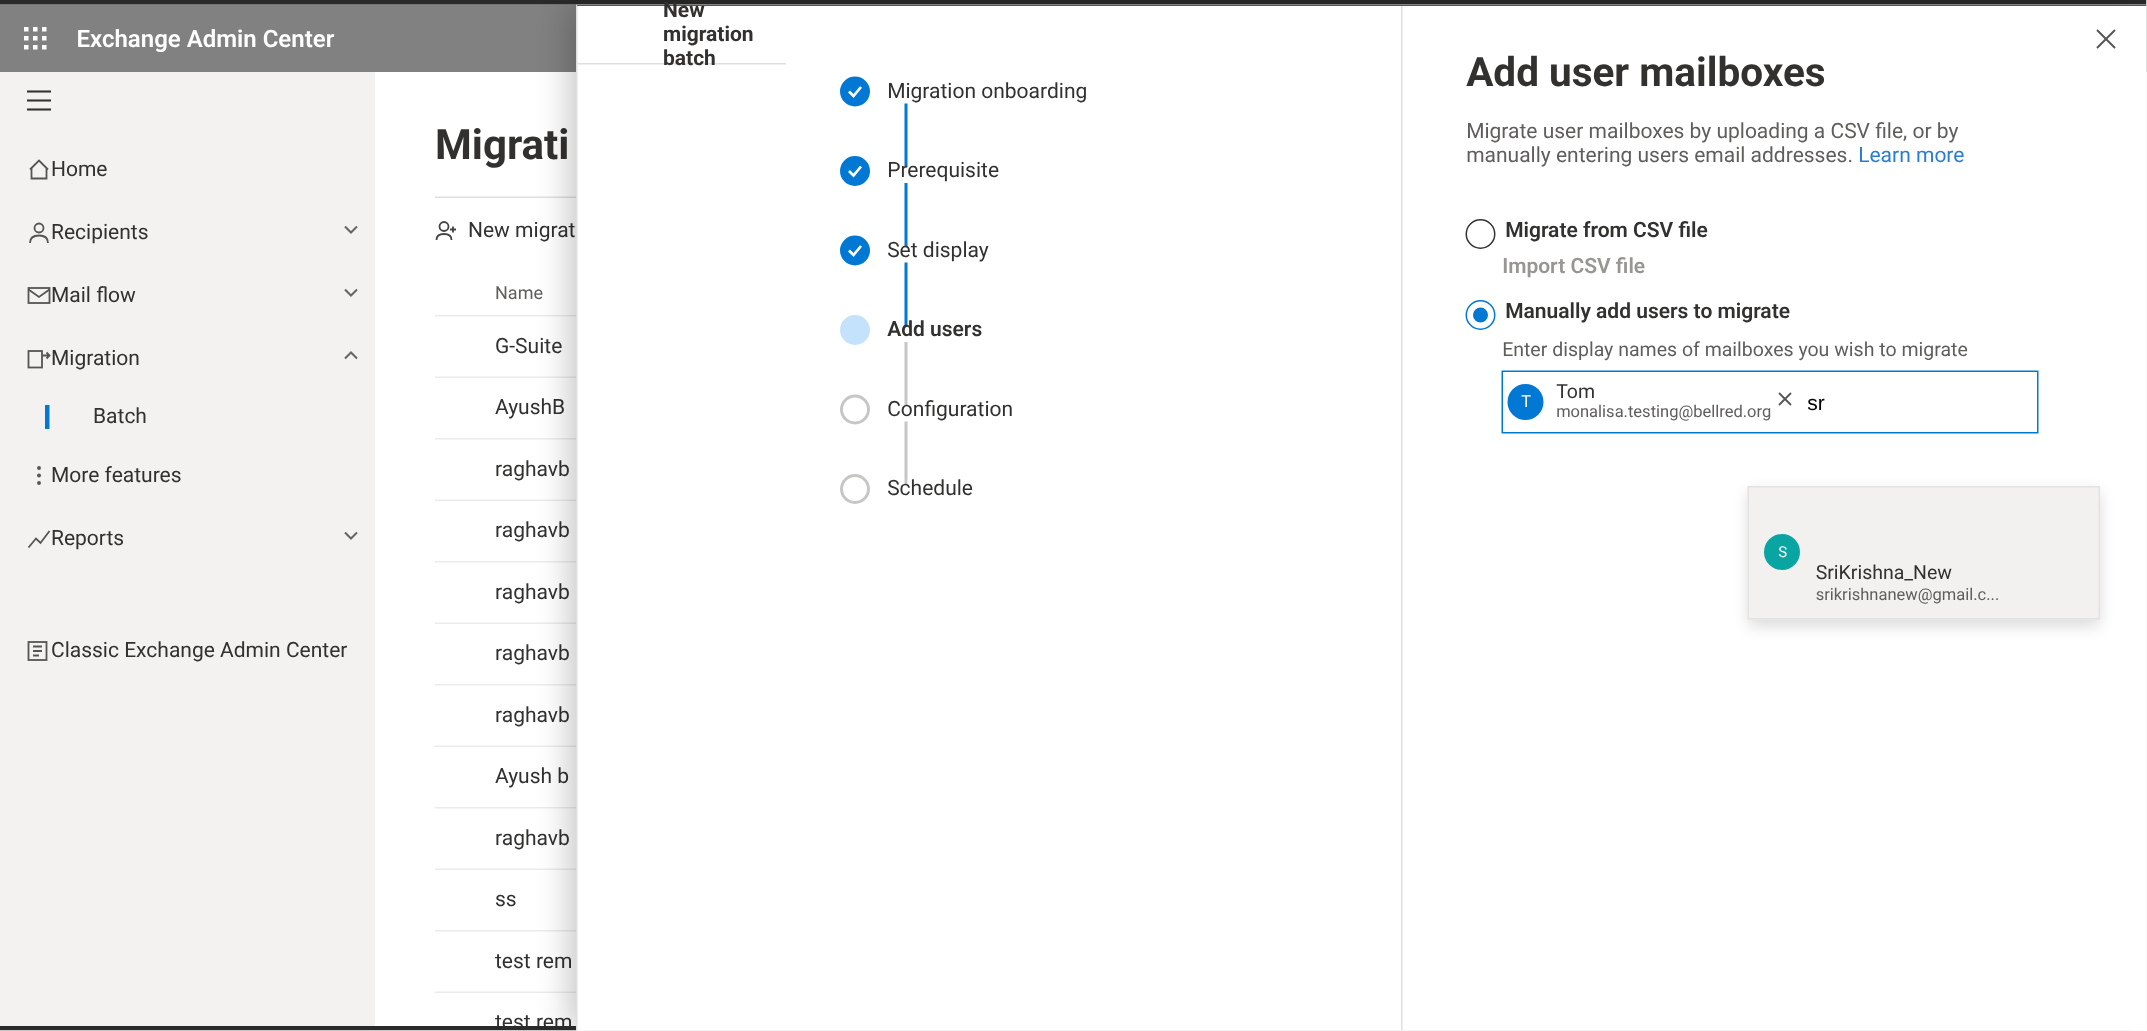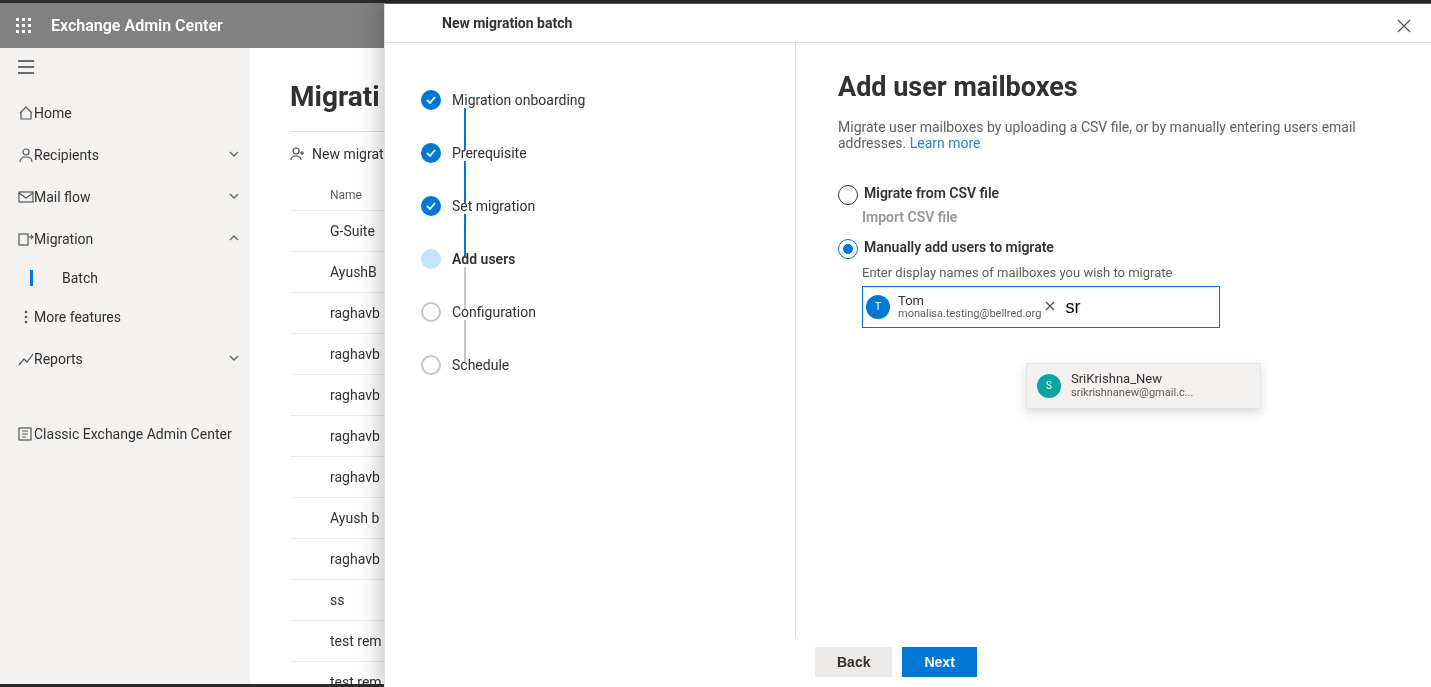--- a/index.html
+++ b/index.html
@@ -43,21 +43,21 @@
   
   .main-bg{position:absolute;top:48px;left:250px;right:0;bottom:0;background:#fff;padding:20px 40px;}
   .page-title{font-size:28px;font-weight:700;margin:12px 0 18px 0;}
   .page-sep{border-top:1px solid var(--border);margin-bottom:14px;}
   .new-batch-row{display:flex;align-items:center;gap:6px;color:#323130;margin-bottom:18px;cursor:pointer;}
   .col-head{font-size:12px;color:var(--text-muted);padding:8px 0 8px 40px;}
   .table-row{border-top:1px solid var(--border-soft);padding:12px 0 12px 40px;color:#323130;}
   .table-wrap{max-width:780px;}
 
   
-  .panel{position:absolute;top:3px;left:384px;right:0;bottom:0;background:#fff;border-left:1px solid var(--border);border-top:1px solid #555;box-shadow:-5px 0 20px rgba(0,0,0,.22);display:flex;flex-direction:column;z-index:5;}
+  .panel{position:absolute;top:3px;left:384px;right:0;bottom:0;background:#fff;border-left:1px solid var(--border);border-top:1px solid #555;box-shadow:-5px 0 20px rgba(0,0,0,.22);display:flex;z-index:5;}
   .panel-header{display:flex;align-items:center;height:38px;padding:0 22px 0 57px;border-bottom:1px solid var(--border);font-size:14px;font-weight:700;}
   .panel-close{position:absolute;right:14px;top:8px;color:#555;cursor:pointer;font-size:16px;padding:6px;}
   .panel-body{flex:1;display:flex;min-height:0;}
   .steps-col{width:350px;border-right:1px solid var(--border);padding:38px 24px 0 36px;}
   .steps{position:relative;}
   .step{display:flex;align-items:center;height:37px;margin-bottom:16px;position:relative;}
   .step:last-child{margin-bottom:0;}
   .step .dot{width:16px;height:16px;border-radius:50%;display:flex;align-items:center;justify-content:center;background:#fff;border:2px solid #c8c6c4;flex:0 0 auto;z-index:1;}
   .step.done .dot{background:var(--primary);border-color:var(--primary);}
   .step.current .dot{background:#c4e2fb;border-color:#c4e2fb;}
@@ -82,28 +82,28 @@
   .import-csv{margin:4px 0 14px 24px;color:var(--text-subtle);font-weight:600;}
   .manual-help{margin:6px 0 6px 24px;color:var(--text-muted);font-size:13px;}
 
   .name-box{margin:4px 0 0 24px;border:1px solid var(--primary);width:350px;min-height:34px;padding:3px;display:flex;align-items:center;gap:6px;position:relative;}
   .chip{display:flex;align-items:center;gap:8px;padding-right:16px;position:relative;}
   .chip-avatar{width:24px;height:24px;border-radius:50%;background:var(--chip-avatar);color:#fff;font-size:11px;display:flex;align-items:center;justify-content:center;}
   .chip-text{line-height:1.1;}
   .chip-name{font-size:13px;}
   .chip-email{font-size:11px;color:var(--text-muted);}
   .chip-x{position:absolute;right:0;top:3px;font-size:13px;color:#555;cursor:pointer;padding:2px;}
-  .name-input{border:0;outline:0;height:26px;font-size:18px;flex:1;min-width:60px;}
+  .name-input{border:0;outline:0;height:26px;font-size:14px;flex:1;min-width:60px;}
   @keyframes blink{50%{opacity:0;}}
 
   .suggestion-pop{position:absolute;left:230px;top:320px;width:233px;background:#f3f0f0;border:1px solid #e5e3e1;box-shadow:0 4px 10px rgba(0,0,0,.15);}
   .sugg-item{display:flex;align-items:center;padding:8px 10px;gap:10px;cursor:pointer;}
   .sugg-avatar{width:24px;height:24px;border-radius:50%;background:var(--teal);color:#fff;font-size:10px;display:flex;align-items:center;justify-content:center;}
   .sugg-text{line-height:1.15;}
-  .sugg-name{font-size:13px;color:#323130;}
+  .sugg-name{font-size:13px;color:#323130;margin-top:43px;}
   .sugg-email{font-size:11px;color:var(--text-muted);}
 
   .panel-footer{height:50px;display:flex;align-items:center;padding:0 0 0 430px;gap:10px;}
   .btn{height:30px;padding:0 22px;border:0;font-size:14px;cursor:pointer;}
   .btn-sec{background:#edebe9;color:#323130;font-weight:bold;}
   .btn-pri{background:var(--primary);color:#fff;font-weight:600;}
   
   .os-bar-left{position:absolute;left:0;bottom:0;width:384px;height:3px;background:#2a2a2a;z-index:6;}
 </style>
 </head>
@@ -269,21 +269,21 @@
               </svg>
             </span>
           <span class="step-label">Prerequisite</span>
         </div>
         <div class="step done">
           <span class="dot">
               <svg width="10" height="10" viewBox="0 0 10 10" fill="none" stroke="#fff" stroke-width="1.8">
                 <path d="M1 5 L4 8 L9 2"></path>
               </svg>
             </span>
-          <span class="step-label">Set migration</span>
+          <span class="step-label">Set display</span>
         </div>
         <div class="step current">
           <span class="dot"></span>
           <span class="step-label">Add users</span>
         </div>
         <div class="step">
           <span class="dot"></span>
           <span class="step-label">Configuration</span>
         </div>
         <div class="step">

